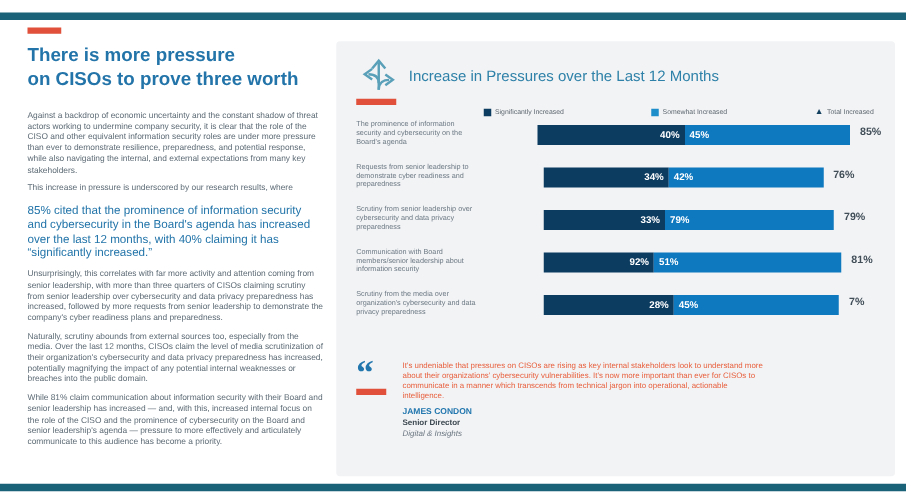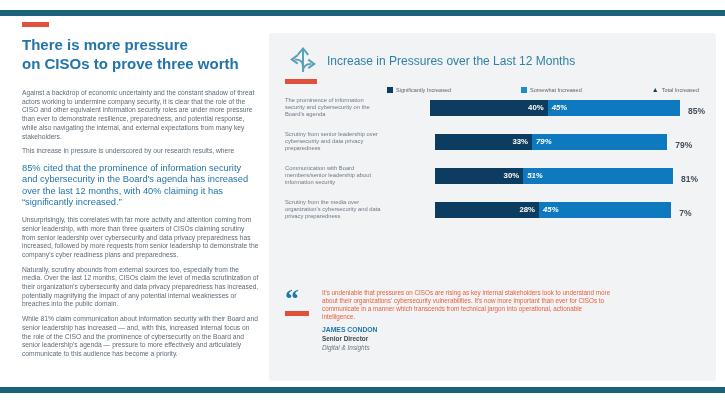--- a/index.html
+++ b/index.html
@@ -30,24 +30,24 @@
   .legend-item { display:flex; align-items:center; gap:3px; }
   .legend-swatch { width:6px; height:6px; display:inline-block; }
   .legend-swatch.dark { background:#0d3c61; }
   .legend-swatch.light { background:#1e8ecb; }
   .legend-tri { font-size:7px; line-height:6px; color:#14405f; }
   .legend-label { font-size:5.5px; color:#5a656d; }
 
   .chart { position:absolute; left:16px; top:66px; width:420px; }
   .crow { display:flex; align-items:center; margin-bottom:17px; height:17px; }
   .clabel { width:98px; margin-right:4px; font-size:5.8px; line-height:7.2px; color:#6d7a84; }
-  .cbars { display:flex; align-items:flex-end; height:16px;padding-left:48px; }
+  .cbars { display:flex; align-items:flex-start; height:16px;padding-left:48px; }
   .seg { height:16px; display:flex; align-items:center; }
   .seg.dark { background:#0d3c61; justify-content:flex-end; }
-  .seg.light { background:#0f79c0; justify-content:flex-start;font-style:italic; }
+  .seg.light { background:#0f79c0; justify-content:flex-start; }
   .pct { font-size:7.8px; font-weight:bold; color:#ffffff; padding:0 4px; white-space:nowrap; }
   .total { margin-left:8px; font-size:8.5px; font-weight:bold; color:#414e58; }
 
   
   .quote { position:absolute; left:16px; top:256px; display:flex; }
   .quote-left { width:37px; }
   .quote-mark { font-family:"Liberation Serif","DejaVu Serif",serif; font-weight:bold; font-size:28px; line-height:20px; color:#2176ae; }
   .quote-dash { width:24px; height:5px; background:#e0503a; margin-top:2px; }
   .quote-body { width:295px; }
   .quote-text { font-size:6.3px; line-height:8px; color:#e8603e; }
@@ -109,39 +109,51 @@
           <div class="seg dark" style="width: 117.6px;">
               <span class="pct">40%</span>
             </div>
           <div class="seg light" style="width: 132.3px;">
               <span class="pct">45%</span>
             </div>
           <span class="total">85%</span>
         </div>
       </div>
 
+      <div class="crow">
+        <div class="clabel">Requests from senior leadership to demonstrate cyber readiness and preparedness</div>
+        <div class="cbars">
+          <div class="seg dark" style="width: 100px;">
+              <span class="pct">34%</span>
+            </div>
+          <div class="seg light" style="width: 123.5px;">
+              <span class="pct">42%</span>
+            </div>
+          <span class="total">76%</span>
+        </div>
+      </div>
 
       <div class="crow">
         <div class="clabel">Scrutiny from senior leadership over cybersecurity and data privacy preparedness</div>
         <div class="cbars">
           <div class="seg dark" style="width: 97px;">
               <span class="pct">33%</span>
             </div>
           <div class="seg light" style="width: 135.2px;">
               <span class="pct">79%</span>
             </div>
           <span class="total">79%</span>
         </div>
       </div>
 
       <div class="crow">
         <div class="clabel">Communication with Board members/senior leadership about information security</div>
         <div class="cbars">
           <div class="seg dark" style="width: 88.2px;">
-              <span class="pct">30%</span>
+              <span class="pct">92%</span>
             </div>
           <div class="seg light" style="width: 149.9px;">
               <span class="pct">51%</span>
             </div>
           <span class="total">81%</span>
         </div>
       </div>
 
       <div class="crow">
         <div class="clabel">Scrutiny from the media over organization's cybersecurity and data privacy preparedness</div>

